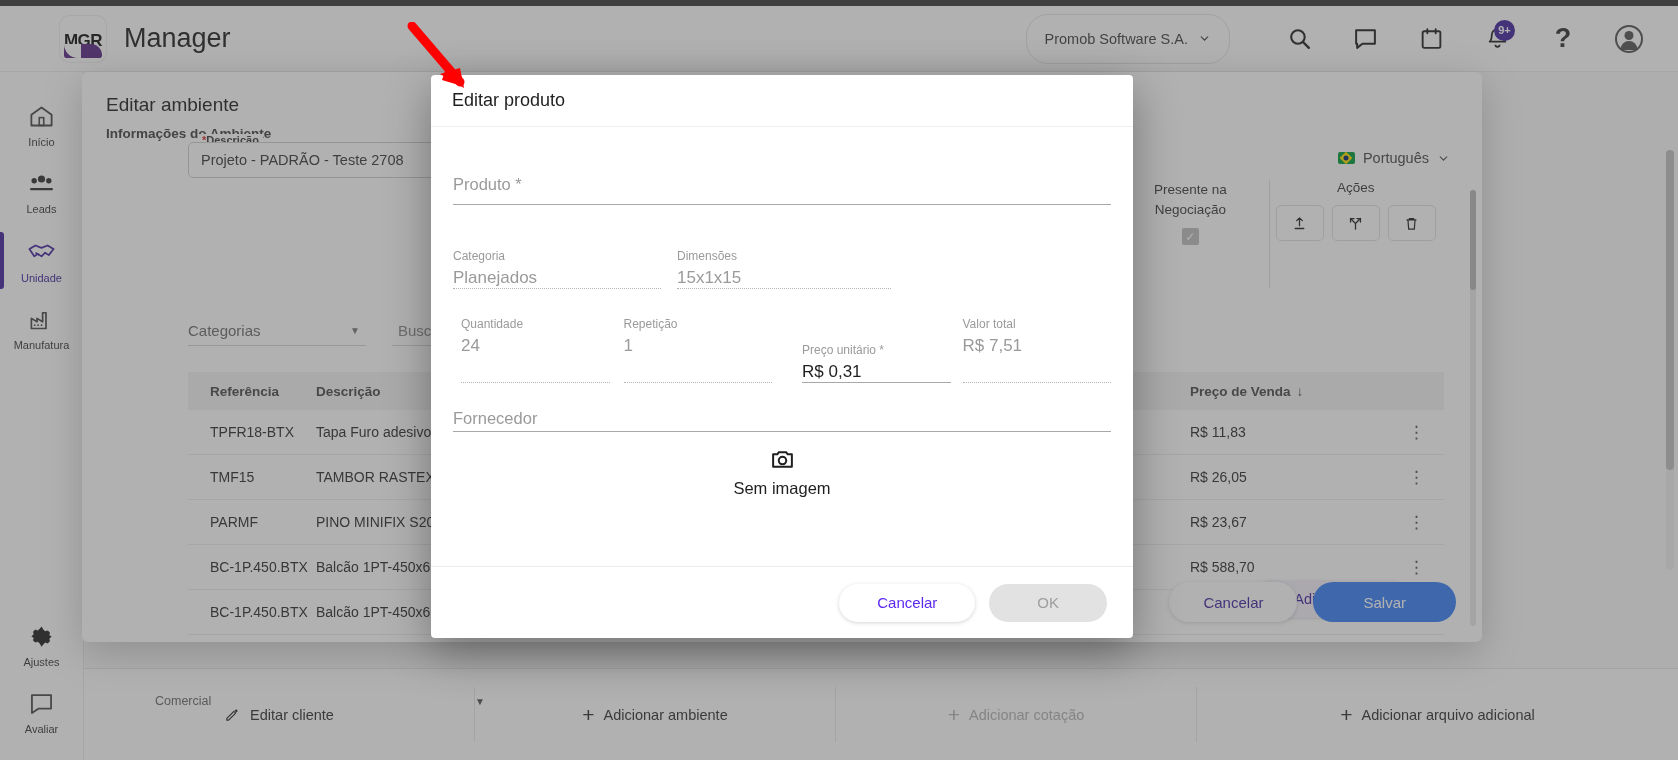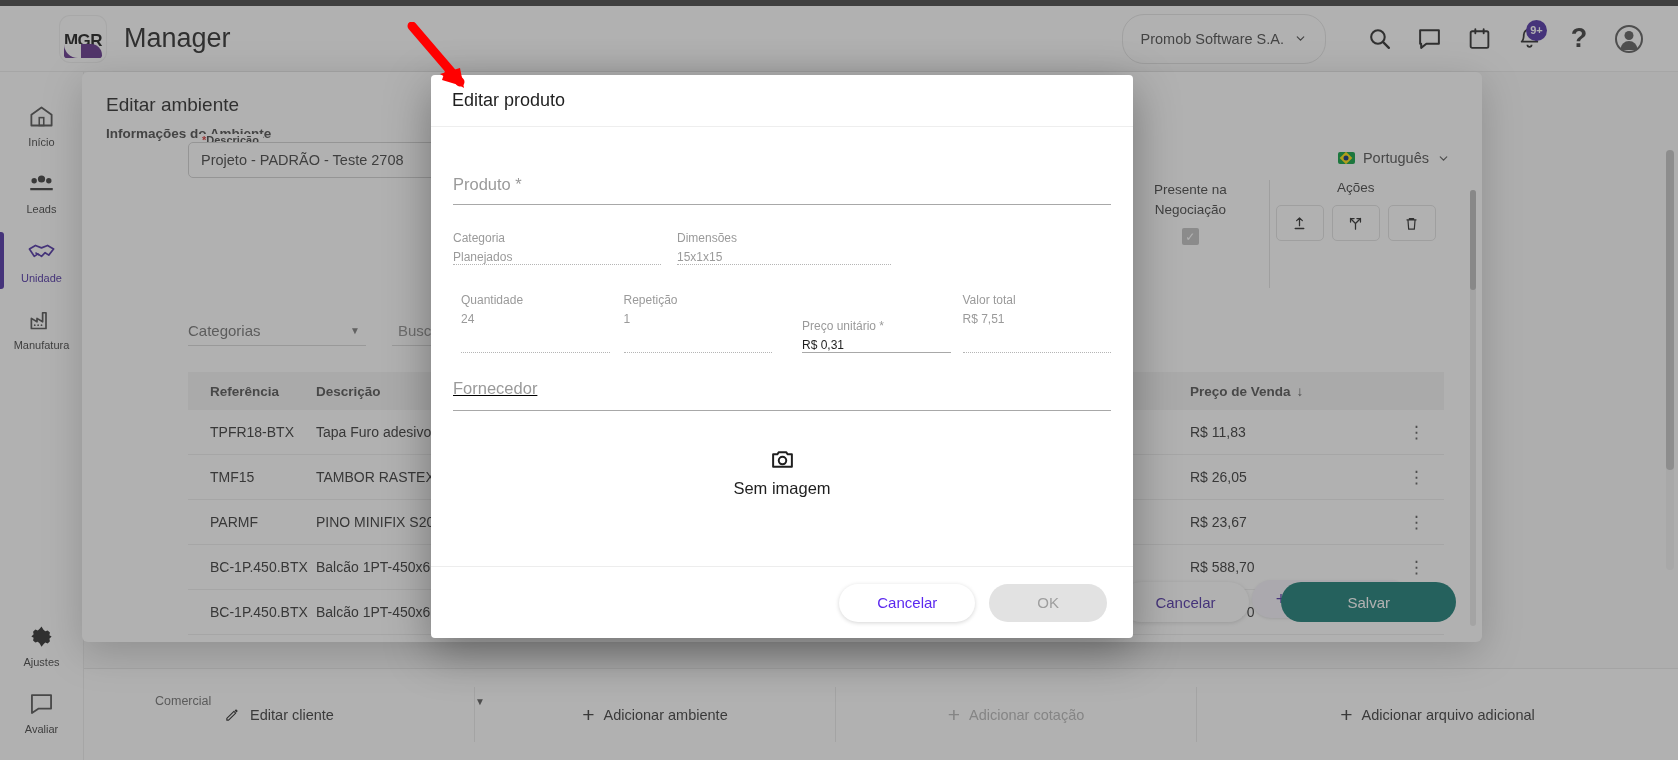--- a/index.html
+++ b/index.html
@@ -31,21 +31,21 @@
   .logo-swoosh {
     position:absolute; bottom:4px; left:4px; width:38px; height:14px;
     background:#5b2a86; border-radius: 0 12px 3px 3px;
   }
   .logo-swoosh::after{
     content:""; position:absolute; left:0; bottom:0; width:17px; height:14px;
     background:#fff; border-radius: 0 0 0 14px;
   }
   .brand-title { font-size: 27px; color:#222; margin-left:18px; font-weight:400; }
 
-  .header-right { margin-left:auto; display:flex; gap:0; padding-right:24px; }
+  .header-right { margin-left:auto; display:flex; gap:16px; padding-right:24px; }
   .company-pill {
     display:flex; align-items:center; gap:10px; padding:9px 18px;
     border:1px solid #e3e3e3; border-radius:22px; font-size:14.5px; color:#444;
     background:#fff; margin-right:28px;
   }
   .hicon { width:50px; height:50px; display:flex; align-items:center; justify-content:center; position:relative; color:#333; }
   .badge9 {
     position:absolute; top:6px; right:7px; min-width:21px; height:21px;
     background:#4527a0; color:#fff; border-radius:50%;
     font-size:11px; display:flex; align-items:center; justify-content:center; font-weight:600;
@@ -155,21 +155,21 @@
     border-radius:20px; background:#f4f2fa; color:#4527a0; font-size:14.5px;
     display:flex; align-items:center; justify-content:center; gap:8px; font-weight:500;
     box-shadow:0 1px 3px rgba(0,0,0,.12);
   }
   .amb-footer{
     position:absolute; right:26px; bottom:20px; display:flex; align-items:center; gap:16px;
   }
   .btn-pill{ height:40px; border-radius:20px; display:flex; align-items:center;
     justify-content:center; font-size:15px; font-weight:500; padding:0 34px; }
   .btn-cancel-amb{ background:#fff; color:#4527a0; box-shadow:0 1px 4px rgba(0,0,0,.16); }
-  .btn-salvar{ background:#0f766e; color:#fff; padding:0 66px;margin-left:16px; }
+  .btn-salvar{ background:#3b82f6; color:#fff; padding:0 50px; }
   .amb-scroll{ position:absolute; right:6px; top:118px; width:6px; height:436px;
     background:#e9e9e9; border-radius:3px; }
   .amb-scroll i{ position:absolute; left:0; top:0; width:6px; height:100px;
     background:#b9b9b9; border-radius:3px; display:block; }
   .page-scroll{ position:absolute; right:4px; top:150px; width:8px; height:420px;
     background:#efefef; border-radius:4px; }
   .page-scroll i{ position:absolute; left:0; top:0; width:8px; height:320px;
     background:#c2c2c2; border-radius:4px; display:block; }
 
   
@@ -179,37 +179,37 @@
   .prod-modal{
     position:absolute; z-index:60; left:431px; top:75px; width:702px; height:563px;
     background:#fff; border-radius:4px; box-shadow:0 14px 46px rgba(0,0,0,.35);
     display:flex; flex-direction:column;
   }
   .pm-head{ height:52px; display:flex; align-items:center; padding-left:21px;
     font-size:18px; color:#1f1f1f; border-bottom:1px solid #eee; }
   .pm-body{ flex:1; padding:22px 22px 0 22px; position:relative; }
   .fld{ position:relative; }
   .fld .lab{ font-size:12px; color:#9a9a9a; }
-  .fld .val{ font-size:12px; color:#9a9a9a; padding-top:5px; }
+  .fld .val{ font-size:17px; color:#9a9a9a; padding-top:5px; }
   .fld .val.dark{ color:#1f1f1f; }
   .fld .ph{ font-size:16.5px; color:#9a9a9a; }
   .uline-solid{ border-bottom:1px solid #a8a8a8;margin-top:26px; }
   .uline-dot{ border-bottom:1px dotted #b5b5b5; }
   .row-prod{ margin-bottom:4px; padding-bottom:10px; }
-  .grid3{ display:flex; gap:0; margin-top:26px; }
+  .grid3{ display:flex; gap:0; margin-top:44px; }
   .grid3 > div{ }
   .g-cat{ width:208px; }
   .g-uni{ width:222px; margin-left:22px; }
   .g-dim{ width:214px; margin-left:16px; }
   .grid4{ display:flex; margin-top:28px; }
   .g-qtd{ width:152px;margin-left:8px; }
   .g-rep{ width:152px; margin-left:14px; }
   .g-preco{ width:152px; margin-left:30px; }
   .g-vtot{ width:152px; margin-left:12px; }
-  .row-forn{ padding-bottom:12px;text-decoration:underline; }
+  .row-forn{ padding-bottom:3px; }
   .noimg{
     position:absolute; left:0; right:0; top:320px;
     display:flex; flex-direction:column; align-items:center; gap:7px;
     color:#1f1f1f; font-size:16.5px;
   }
   .pm-foot{ height:72px; border-top:1px solid #ededed; display:flex; align-items:center;
     justify-content:flex-end; gap:14px; padding-right:26px; }
   .btn-cancel-pm{ background:#fff; color:#5b28ef; box-shadow:0 1px 4px rgba(0,0,0,.17);
     height:38px; border-radius:19px; padding:0 38px; display:flex; align-items:center;
     justify-content:center; font-size:15px; font-weight:500; }

